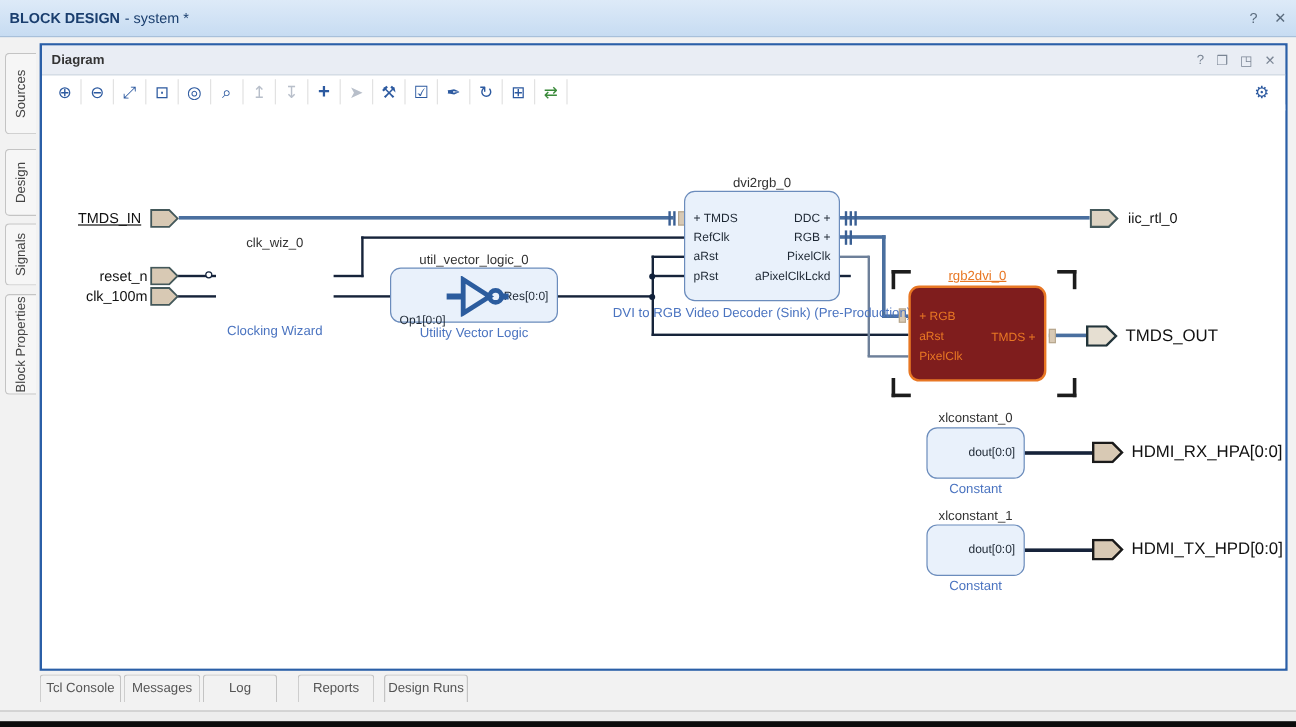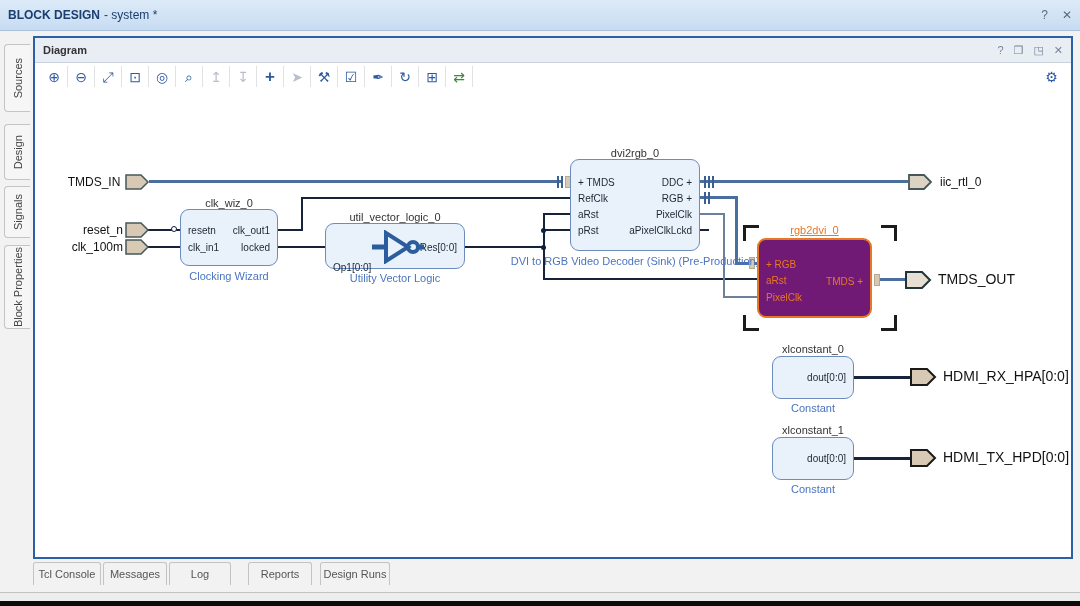--- a/index.html
+++ b/index.html
@@ -38,21 +38,21 @@
   .tb-gear { margin-left:auto; border-right:none; }
 
   #canvas { position:absolute; left:0; top:49px; width:1036px; height:470px; background:#fff; }
 
   
   .blk { position:absolute; background:#e9f1fb; border:1.5px solid #6b8cbc; border-radius:9px; z-index:3; }
   .blk .pl { position:absolute; left:7px; font-size:10px; color:#1d2733; height:16px; line-height:16px; white-space:nowrap; }
   .blk .pr { position:absolute; right:7px; font-size:10px; color:#1d2733; height:16px; line-height:16px; white-space:nowrap; }
   .blk-title { position:absolute; text-align:center; font-size:11px; color:#333; white-space:nowrap; z-index:3; }
   .blk-cap { position:absolute; text-align:center; font-size:11px; color:#4b74c0; white-space:nowrap; z-index:2; }
-  .blk.sel { background:#701a75; border:2px solid #e87724; }
+  .blk.sel { background:#7f1d1d; border:2px solid #e87724; }
   .blk.sel .pl, .blk.sel .pr { color:#e87724; }
   .cap-org { color:#e87724;text-decoration:underline; }
 
   
   .wire { position:absolute; background:#16233a; z-index:1; }
   .bus  { background:#4a6f9f; z-index:1; }
   .thin { background:#6d7f99; }
   .dot  { position:absolute; width:5px; height:5px; background:#10203a; border-radius:50%; z-index:2; }
   .bar  { position:absolute; width:2px; height:12px; background:#3a5f93; z-index:2; }
   .ifpin{ position:absolute; width:6px; height:12px; background:#d8c9b4; border:1px solid #b8a88f; z-index:2; }
@@ -185,21 +185,21 @@
 
       <div class="wire thin" style="left:665px;top:126px;width:24px;height:1.5px;"></div>
       <div class="wire thin" style="left:688px;top:126px;width:1.5px;height:84px;"></div>
       <div class="wire thin" style="left:688px;top:209px;width:34px;height:1.5px;"></div>
 
       <div class="wire" style="left:665px;top:142px;width:9px;height:2px;"></div>
 
       <div class="wire" style="left:819px;top:289px;width:56px;height:2.5px;"></div>
       <div class="wire" style="left:819px;top:370px;width:56px;height:2.5px;"></div>
 
-      <div class="portlab" style="left:30px;top:88px;width:58px;text-align:center;">TMDS_IN</div>
+      <div class="portlab" style="left:30px;top:88px;width:58px;text-align:left;text-decoration:underline;">TMDS_IN</div>
       <svg class="pent" style="left:90px;top:87px;" width="25" height="16">
           <polygon points="1,1 16,1 23,8 16,15 1,15" fill="#d8c9b4" stroke="#44585a" stroke-width="1.5"></polygon>
         </svg>
 
       <div class="portlab" style="left:40px;top:136px;width:48px;text-align:right;">reset_n</div>
       <svg class="pent" style="left:90px;top:135px;" width="25" height="16">
           <polygon points="1,1 16,1 23,8 16,15 1,15" fill="#d8c9b4" stroke="#44585a" stroke-width="1.5"></polygon>
         </svg>
 
       <div class="portlab" style="left:30px;top:153px;width:58px;text-align:right;">clk_100m</div>
@@ -221,26 +221,20 @@
           <polygon points="1,1 17,1 25,9 17,17 1,17" fill="#d8c9b4" stroke="#1a1a1a" stroke-width="2"></polygon>
         </svg>
       <div class="portlab big" style="left:908px;top:281px;">HDMI_RX_HPA[0:0]</div>
 
       <svg class="pent" style="left:875px;top:362px;" width="27" height="18">
           <polygon points="1,1 17,1 25,9 17,17 1,17" fill="#d8c9b4" stroke="#1a1a1a" stroke-width="2"></polygon>
         </svg>
       <div class="portlab big" style="left:908px;top:362px;">HDMI_TX_HPD[0:0]</div>
 
       <div class="blk-title" style="left:145px;top:110px;width:98px;">clk_wiz_0</div>
-      <div class="blk" style="left:145px;top:122px;width:98px;height:57px;">
-        <span class="pl" style="top:13px;">resetn</span>
-        <span class="pl" style="top:30px;">clk_in1</span>
-        <span class="pr" style="top:13px;">clk_out1</span>
-        <span class="pr" style="top:30px;">locked</span>
-      </div>
       <div class="blk-cap" style="left:145px;top:183px;width:98px;">Clocking Wizard</div>
 
       <div class="blk-title" style="left:290px;top:124px;width:140px;">util_vector_logic_0</div>
       <div class="blk" style="left:290px;top:136px;width:140px;height:46px;">
         <span class="pl" style="top:16px;margin-top:20px;">Op1[0:0]</span>
         <span class="pr" style="top:16px;">Res[0:0]</span>
         <svg style="position:absolute;left:46px;top:6px;" width="52" height="34">
           <line x1="0" y1="17" x2="14" y2="17" stroke="#2b5c9e" stroke-width="5"></line>
           <polygon points="14,3 14,31 36,17" fill="none" stroke="#2b5c9e" stroke-width="4"></polygon>
           <circle cx="41" cy="17" r="5" fill="none" stroke="#2b5c9e" stroke-width="4"></circle>

